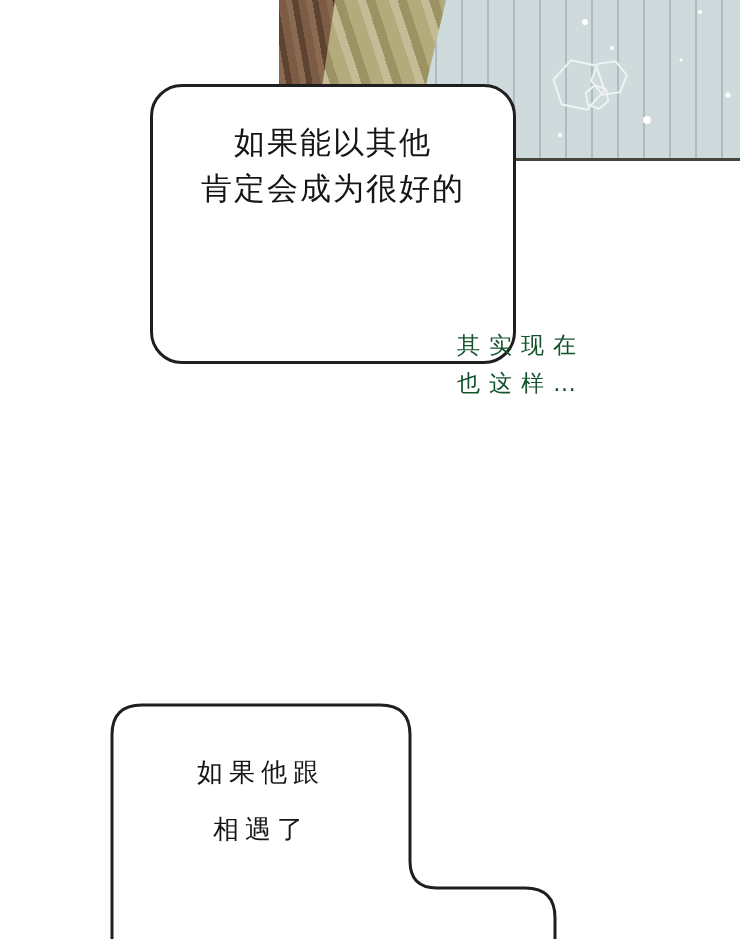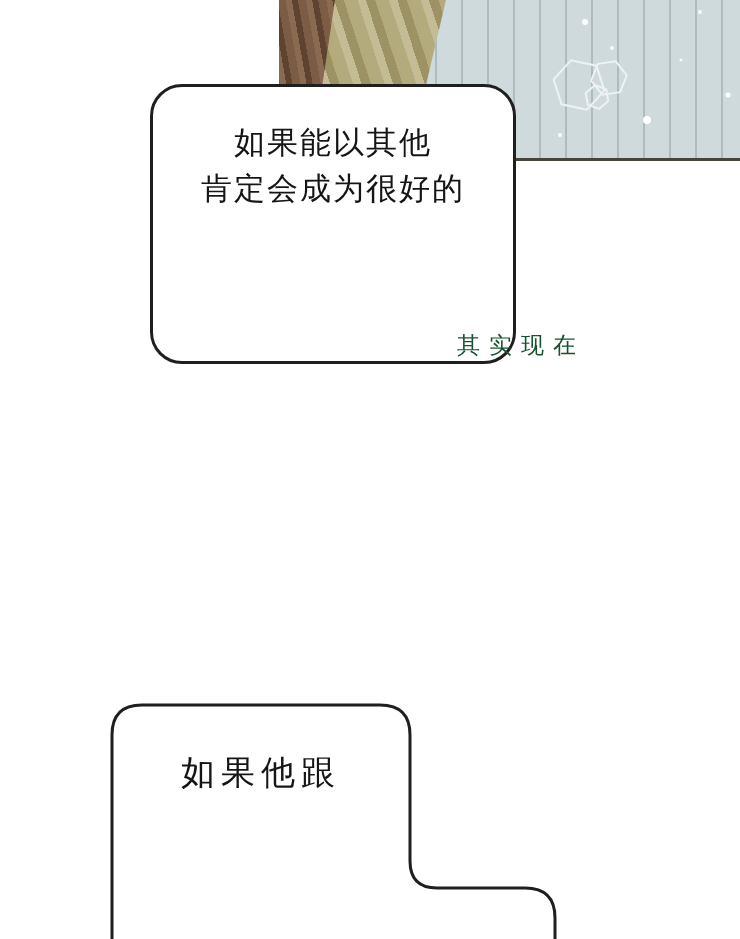--- a/index.html
+++ b/index.html
@@ -109,21 +109,21 @@
   }
   .bubble-bottom-text {
     position: absolute;
     left: 112px;
     top: 744px;
     width: 298px;
     z-index: 3;
     text-align: center;
   }
   .bubble-bottom-text .line {
-    font-size: 34px;
+    font-size: 26px;
     line-height: 57px;
     letter-spacing: 6px;
     white-space: nowrap;
   }
 </style>
 </head>
 <body>
 
 <div class="panel">
   <div class="olive"></div>
@@ -148,31 +148,33 @@
   </svg>
 </div>
 
 <div class="bubble-top">
   <div class="line">如果能以其他</div>
   <div class="line">肯定会成为很好的</div>
 </div>
 
 <div class="aside-text">
   <div class="line">其实现在</div>
+  <div class="line">也这样…</div>
 </div>
 
 <svg class="bubble-bottom-svg" viewBox="0 0 452 238">
   <path d="M 4 250
            L 4 34
            Q 4 4 34 4
            L 272 4
            Q 302 4 302 34
            L 302 160
            Q 302 187 329 187
            L 417 187
            Q 447 187 447 217
            L 447 250
            Z" fill="#ffffff" stroke="#1f1f1f" stroke-width="3"></path>
 </svg>
 
 <div class="bubble-bottom-text">
   <div class="line">如果他跟</div>
+  <div class="line">相遇了</div>
 </div>
 
 </body></html>

